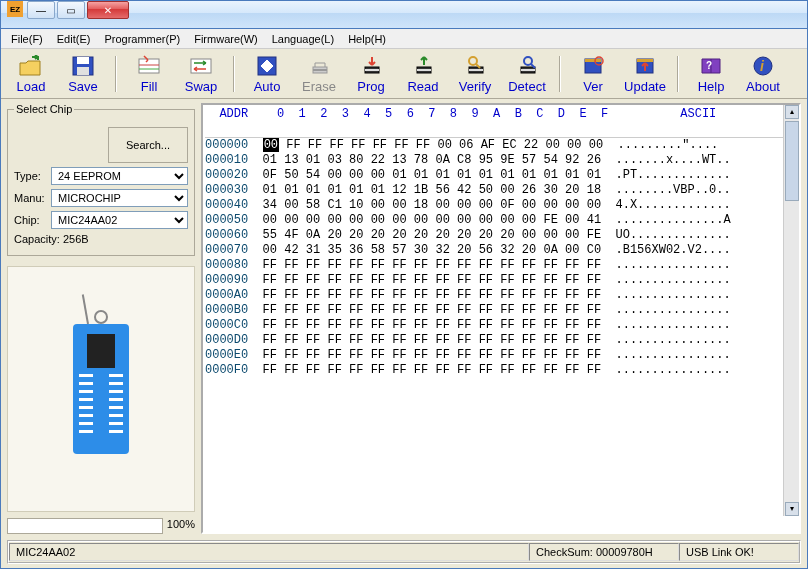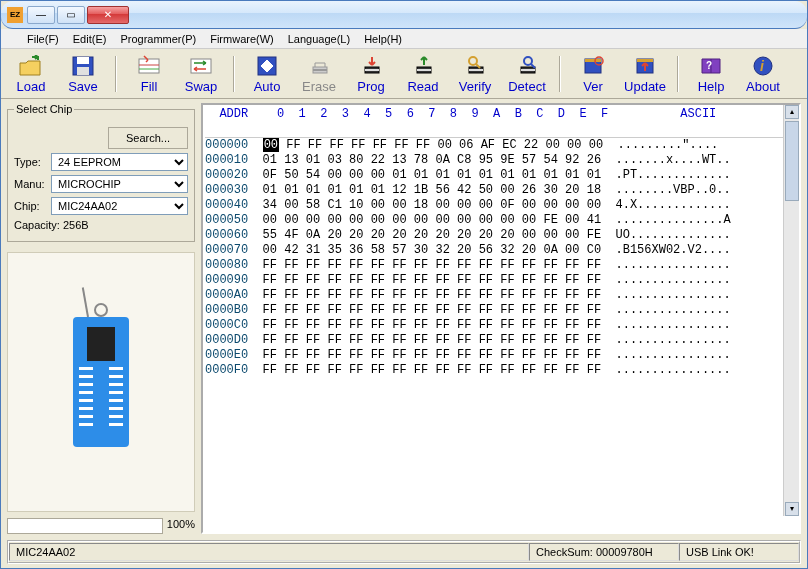--- a/index.html
+++ b/index.html
@@ -1,39 +1,39 @@
 <!DOCTYPE html>
 <html><head>
 <meta charset="utf-8">
 <style>
 * { box-sizing: border-box; margin: 0; padding: 0; }
 body { font-family: Tahoma, sans-serif; font-size: 11px; background: #ece9d8; width: 808px; height: 569px; overflow: hidden; }
 .window { width: 808px; height: 569px; border: 1px solid #4a7abc; background: #ece9d8; display: flex; flex-direction: column; }
-.titlebar { height: 28px; background: linear-gradient(to bottom, #eaf3fd, #d5e8fb 45%, #bdd9f5 46%, #cfe4fa); display: flex; align-items: center; padding: 0 2px 0 6px; border-bottom: 1px solid #4a7abc; border-radius: 12px; }
+.titlebar { height: 28px; background: linear-gradient(to bottom, #eaf3fd, #d5e8fb 45%, #bdd9f5 46%, #cfe4fa); display: flex; align-items: flex-start; padding: 0 2px 0 6px; border-bottom: 1px solid #4a7abc; }
 .titlebar-icon { width: 16px; height: 16px; margin-right: 4px; display: inline-flex; align-items: center; justify-content: center; background: #f0a030; font-size: 8px; color: #000; font-weight: bold; }
 .titlebar-text { flex: 1; font-size: 12px; color: #000; }
 .titlebar-btns { display: flex; gap: 2px; }
 .tbtn { width: 28px; height: 18px; border: 1px solid #8aa8cc; background: linear-gradient(to bottom, #f3f8fe, #d0e2f6); border-radius: 2px; font-size: 10px; display: flex; align-items: center; justify-content: center; cursor: pointer; }
 .tbtn.close { background: linear-gradient(to bottom, #f5a2a2, #e35b5b 45%, #d43a3a 46%, #e56b6b); color: #fff; border-color: #a03030; width: 42px; }
-.menubar { height: 20px; background: #f0f0f0; display: flex; align-items: center; padding: 0 20px; gap: 2px; font-size: 11px; border-bottom: 1px solid #ccc; }
+.menubar { height: 20px; background: #f0f0f0; display: flex; align-items: center; padding: 0 4px; gap: 2px; font-size: 11px; border-bottom: 1px solid #ccc; }
 .menuitem { padding: 2px 6px; cursor: pointer; }
 .toolbar { height: 50px; background: #ece9d8; display: flex; align-items: center; padding: 4px 8px; gap: 8px; border-bottom: 1px solid #aca899; }
 .tool { display: flex; flex-direction: column; align-items: center; width: 44px; cursor: pointer; }
 .tool-icon { width: 28px; height: 24px; display: flex; align-items: center; justify-content: center; }
 .tool-label { font-size: 13px; color: #0000cc; margin-top: 1px; }
 .tool.disabled .tool-label { color: #888; }
 .sep { width: 2px; height: 36px; border-left: 1px solid #aca899; border-right: 1px solid #fff; margin: 0 2px; }
 .main { flex: 1; display: flex; overflow: hidden; }
 .left { width: 200px; padding: 4px 6px; display: flex; flex-direction: column; }
 fieldset { border: 1px solid #aca899; padding: 8px 6px 6px; margin-bottom: 4px; }
 legend { font-size: 11px; padding: 0 2px; }
 .row { display: flex; align-items: center; margin: 4px 0; gap: 3px; }
 .label { width: 34px; }
 select, input[type=text] { flex: 1; font-size: 11px; height: 18px; border: 1px solid #7f9db9; background: #fff; padding: 0 2px; font-family: inherit; }
-button.std { height: 22px; font-size: 11px; padding: 0 10px; background: #ece9d8; border: 1px solid #aca899; cursor: pointer; }
+button.std { height: 36px; font-size: 11px; padding: 0 10px; background: #ece9d8; border: 1px solid #aca899; cursor: pointer; }
 .chipimg { flex: 1; background: #f8f6ee; border: 1px solid #d0ccb8; margin: 6px 0; display: flex; align-items: center; justify-content: center; position: relative; min-height: 180px; }
 .chipbody { width: 56px; height: 130px; background: #2d8de8; border-radius: 4px; position: relative; display: flex; flex-direction: column; align-items: center; padding: 8px 0; }
 .chipbody::before { content: ""; position: absolute; top: -30px; left: 14px; width: 2px; height: 30px; background: #888; transform: rotate(-10deg); transform-origin: bottom; }
 .chipbody::after { content: ""; position: absolute; top: -14px; left: 50%; transform: translateX(-50%); width: 10px; height: 10px; border: 2px solid #888; border-radius: 50%; background: #f8f6ee; }
 .chipic { width: 28px; height: 34px; background: #222; margin: 2px 0 6px; }
 .pins { display: flex; flex-direction: column; gap: 5px; align-items: center; }
 .pinrow { display: flex; gap: 16px; }
 .pin { width: 14px; height: 3px; background: #fff; }
 .progress { height: 16px; background: #fff; border: 1px solid #aca899; position: relative; }
 .progtxt { position: absolute; right: -32px; top: 0; font-size: 11px; }

